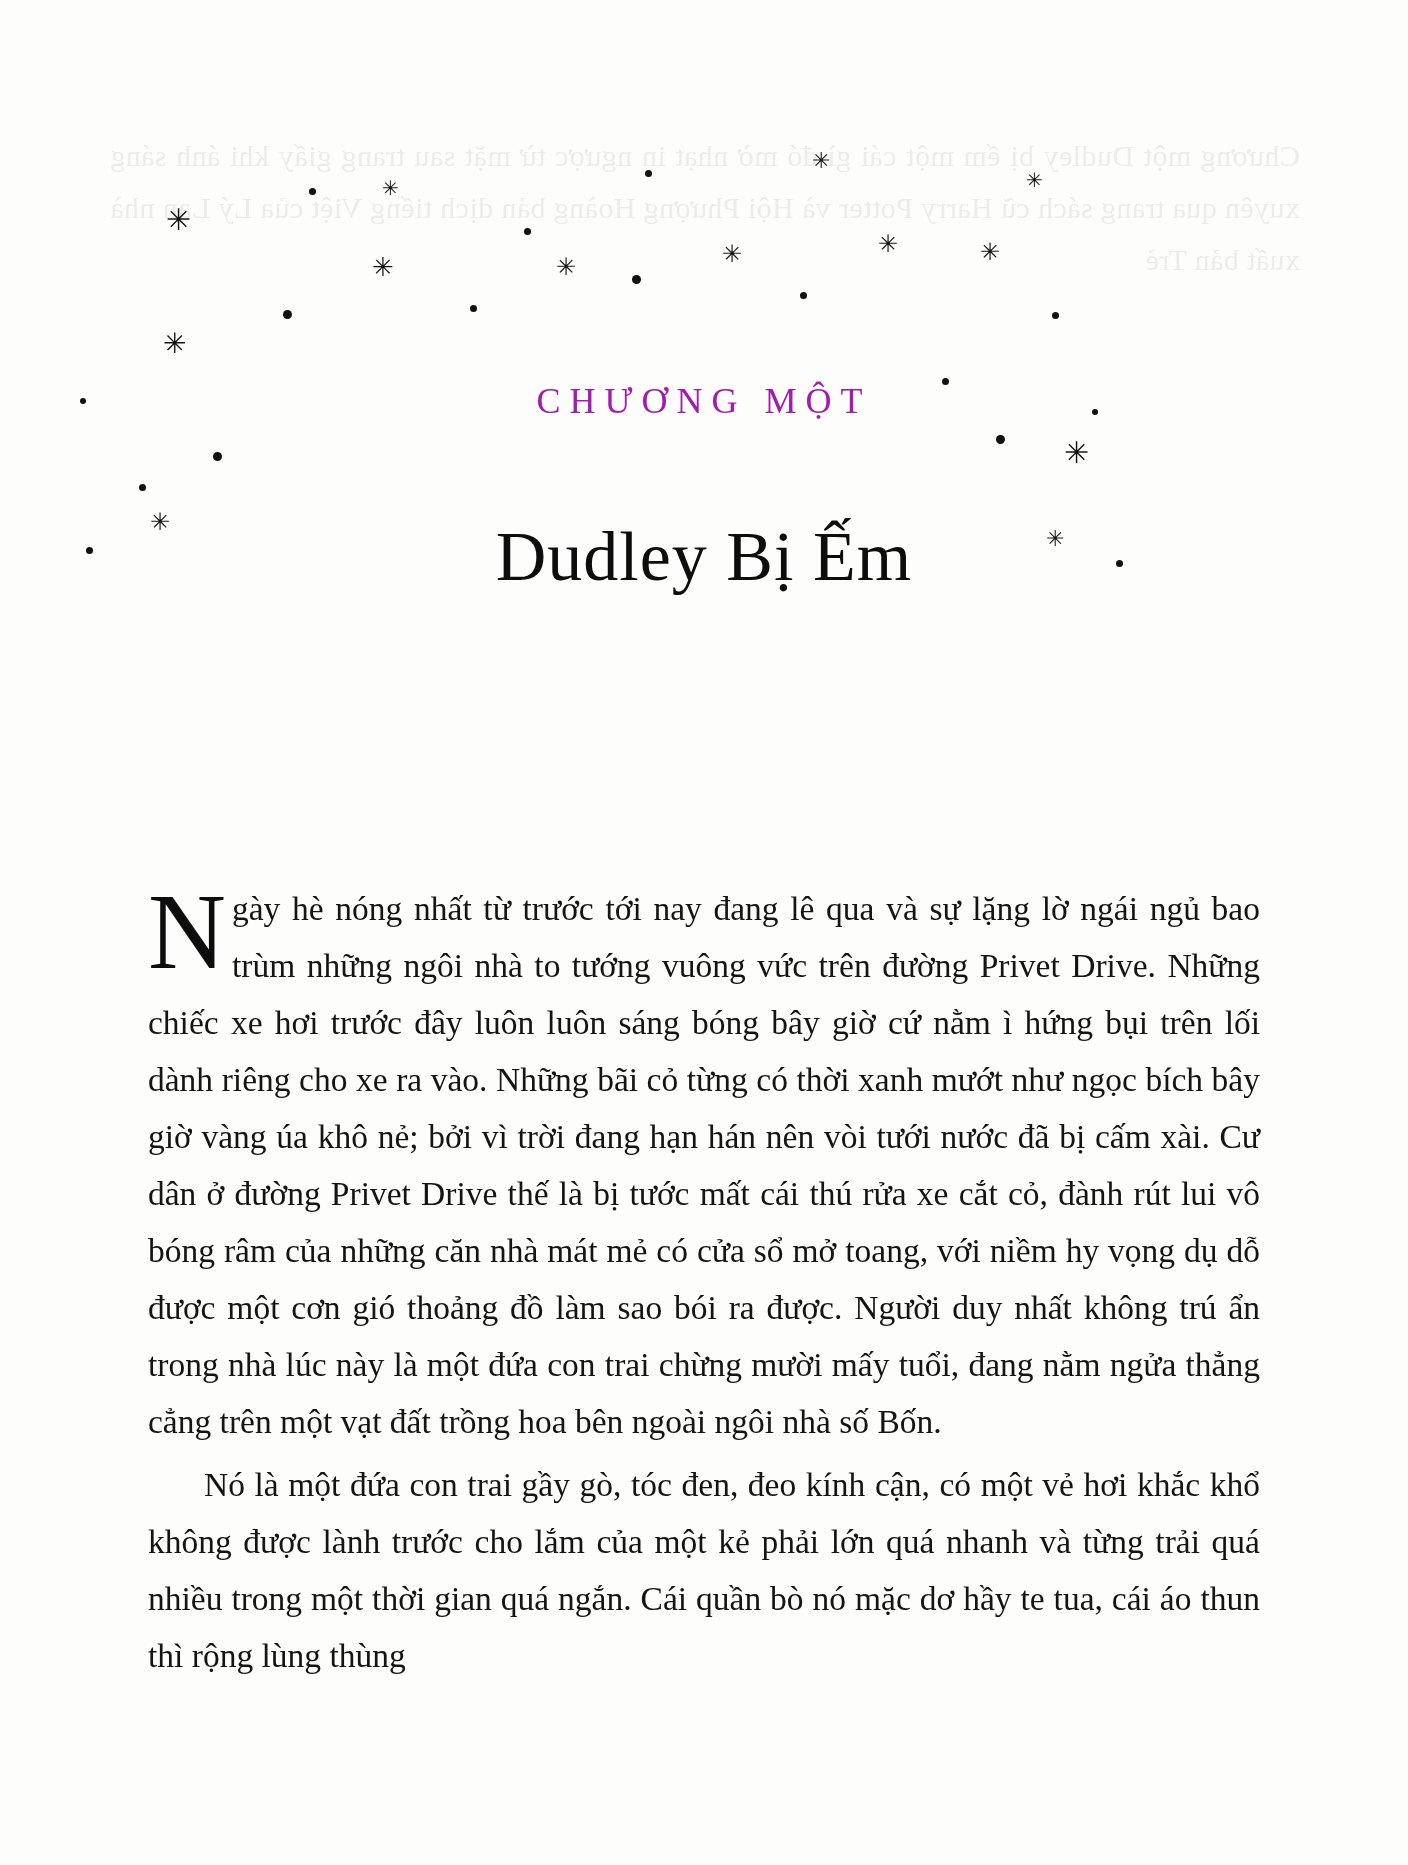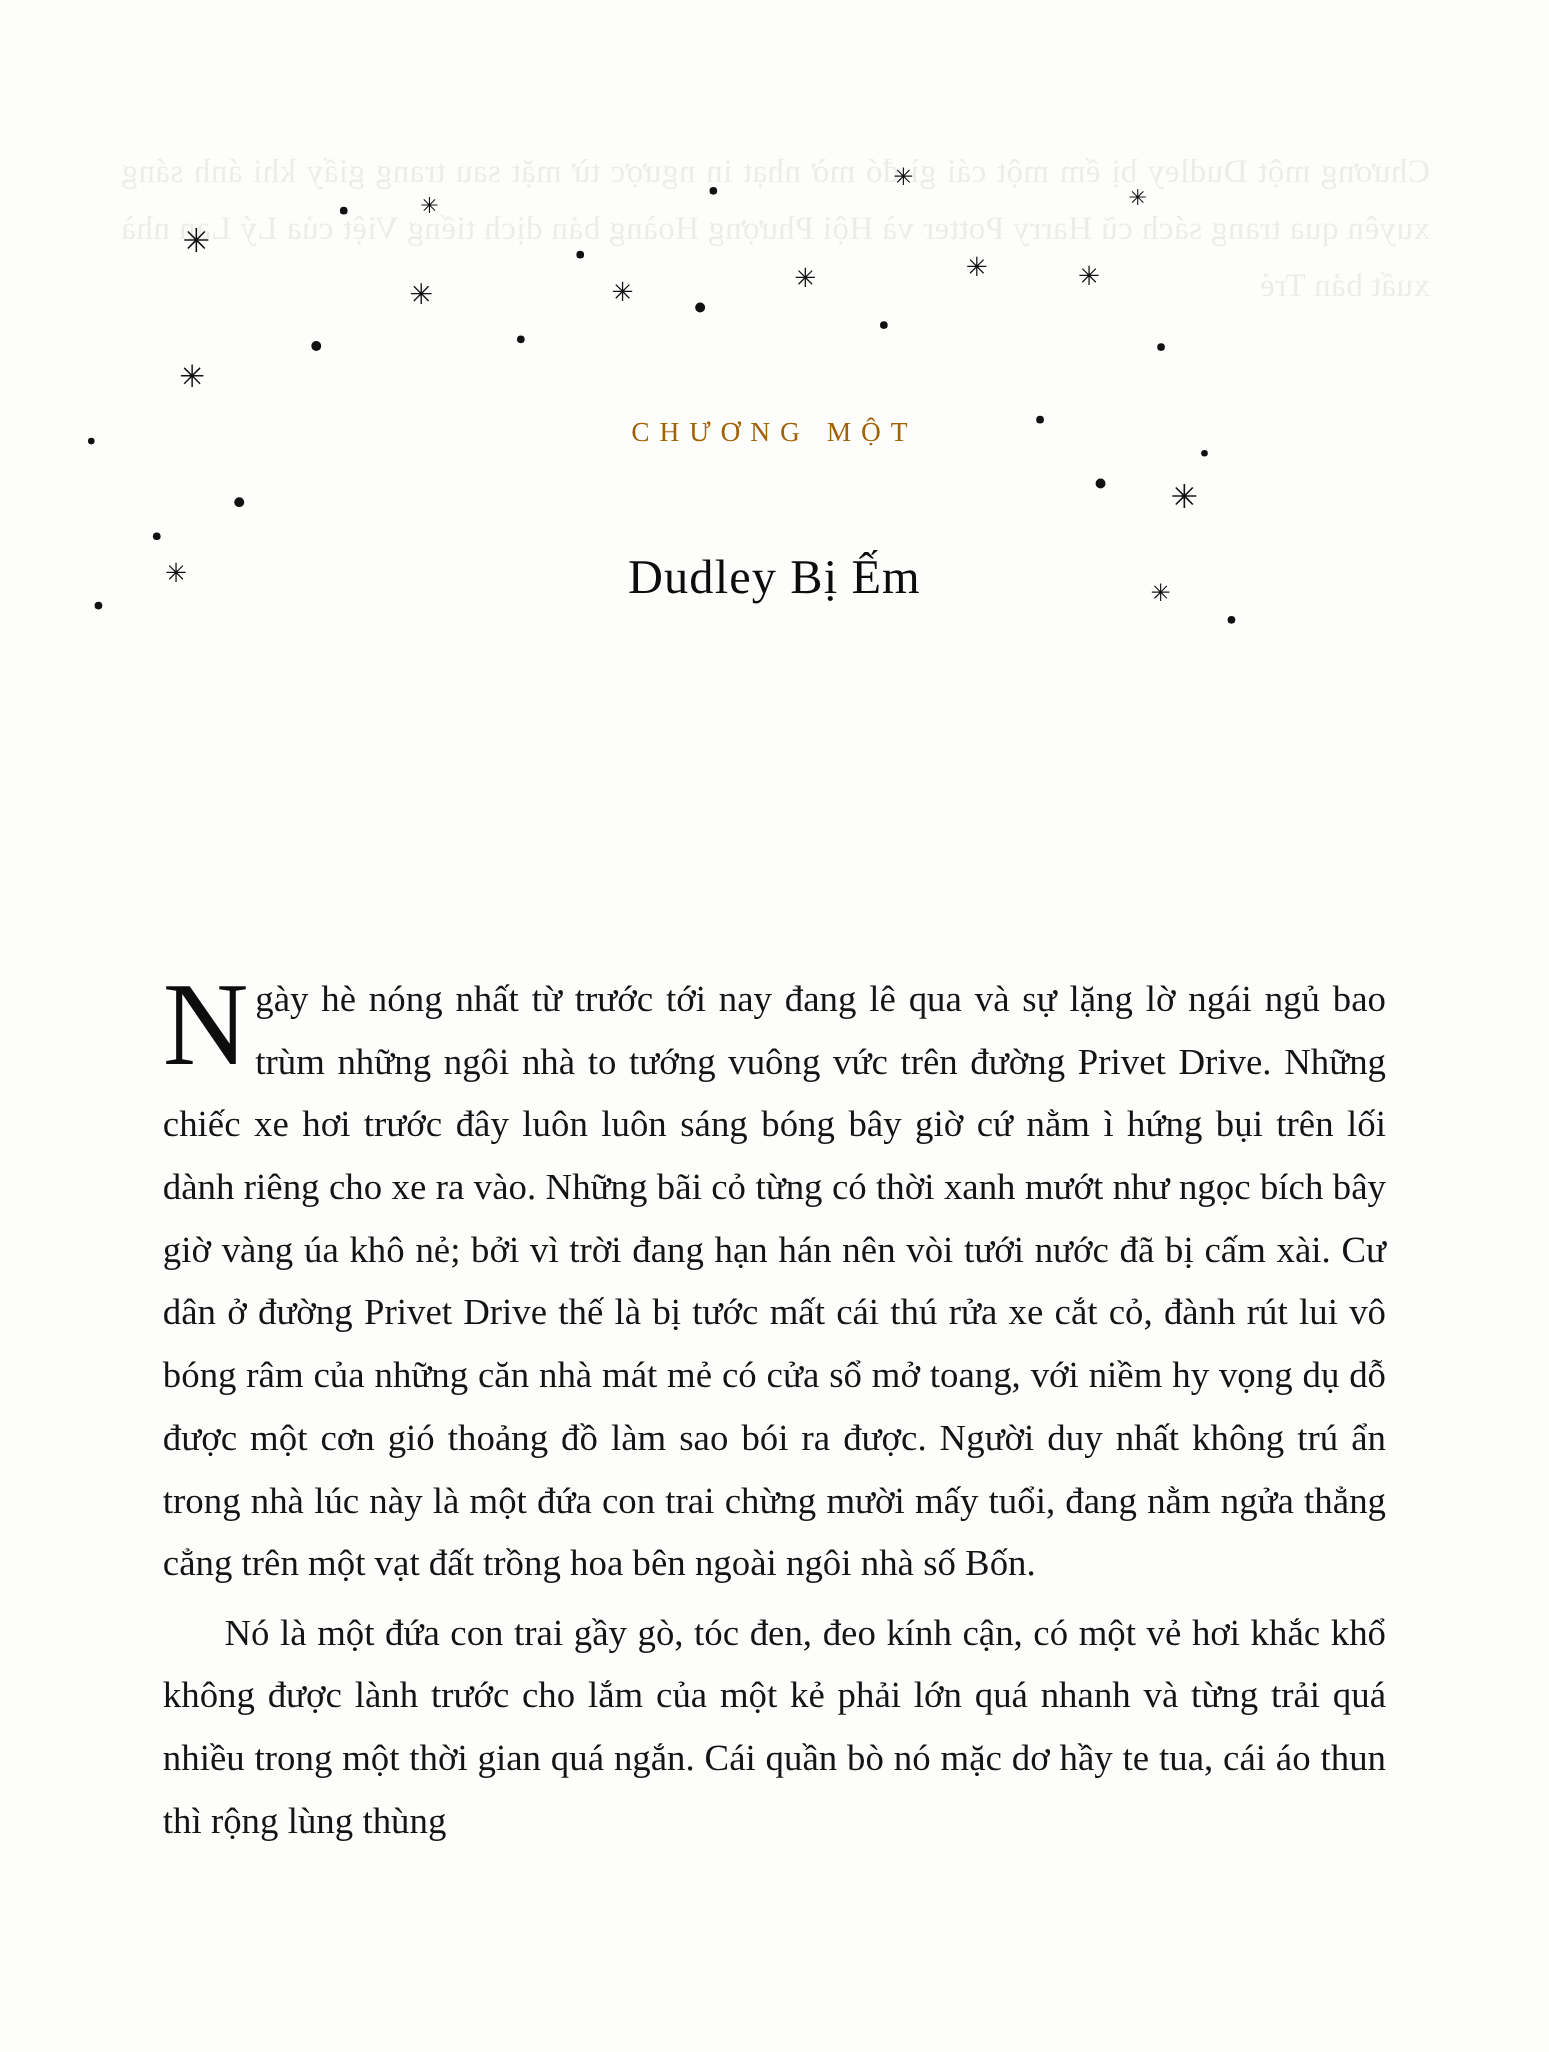--- a/index.html
+++ b/index.html
@@ -66,33 +66,33 @@
     border-radius: 50%;
   }
 
   .chapter-label {
     position: absolute;
     left: 0;
     right: 0;
     top: 380px;
     text-align: center;
     font-family: "Liberation Serif", serif;
-    font-size: 25px;
+    font-size: 36px;
     letter-spacing: 9px;
-    color: #a16207;
+    color: #a21caf;
   }
 
   .chapter-title {
     position: absolute;
     left: 0;
     right: 0;
     top: 470px;
     text-align: center;
     font-family: "Liberation Serif", serif;
-    font-size: 44px;
+    font-size: 70px;
     font-weight: 400;
     letter-spacing: 1px;
     color: #0d0d0d;
   }
 
   .body-text {
     position: absolute;
     left: 148px;
     top: 880px;
     width: 1112px;

